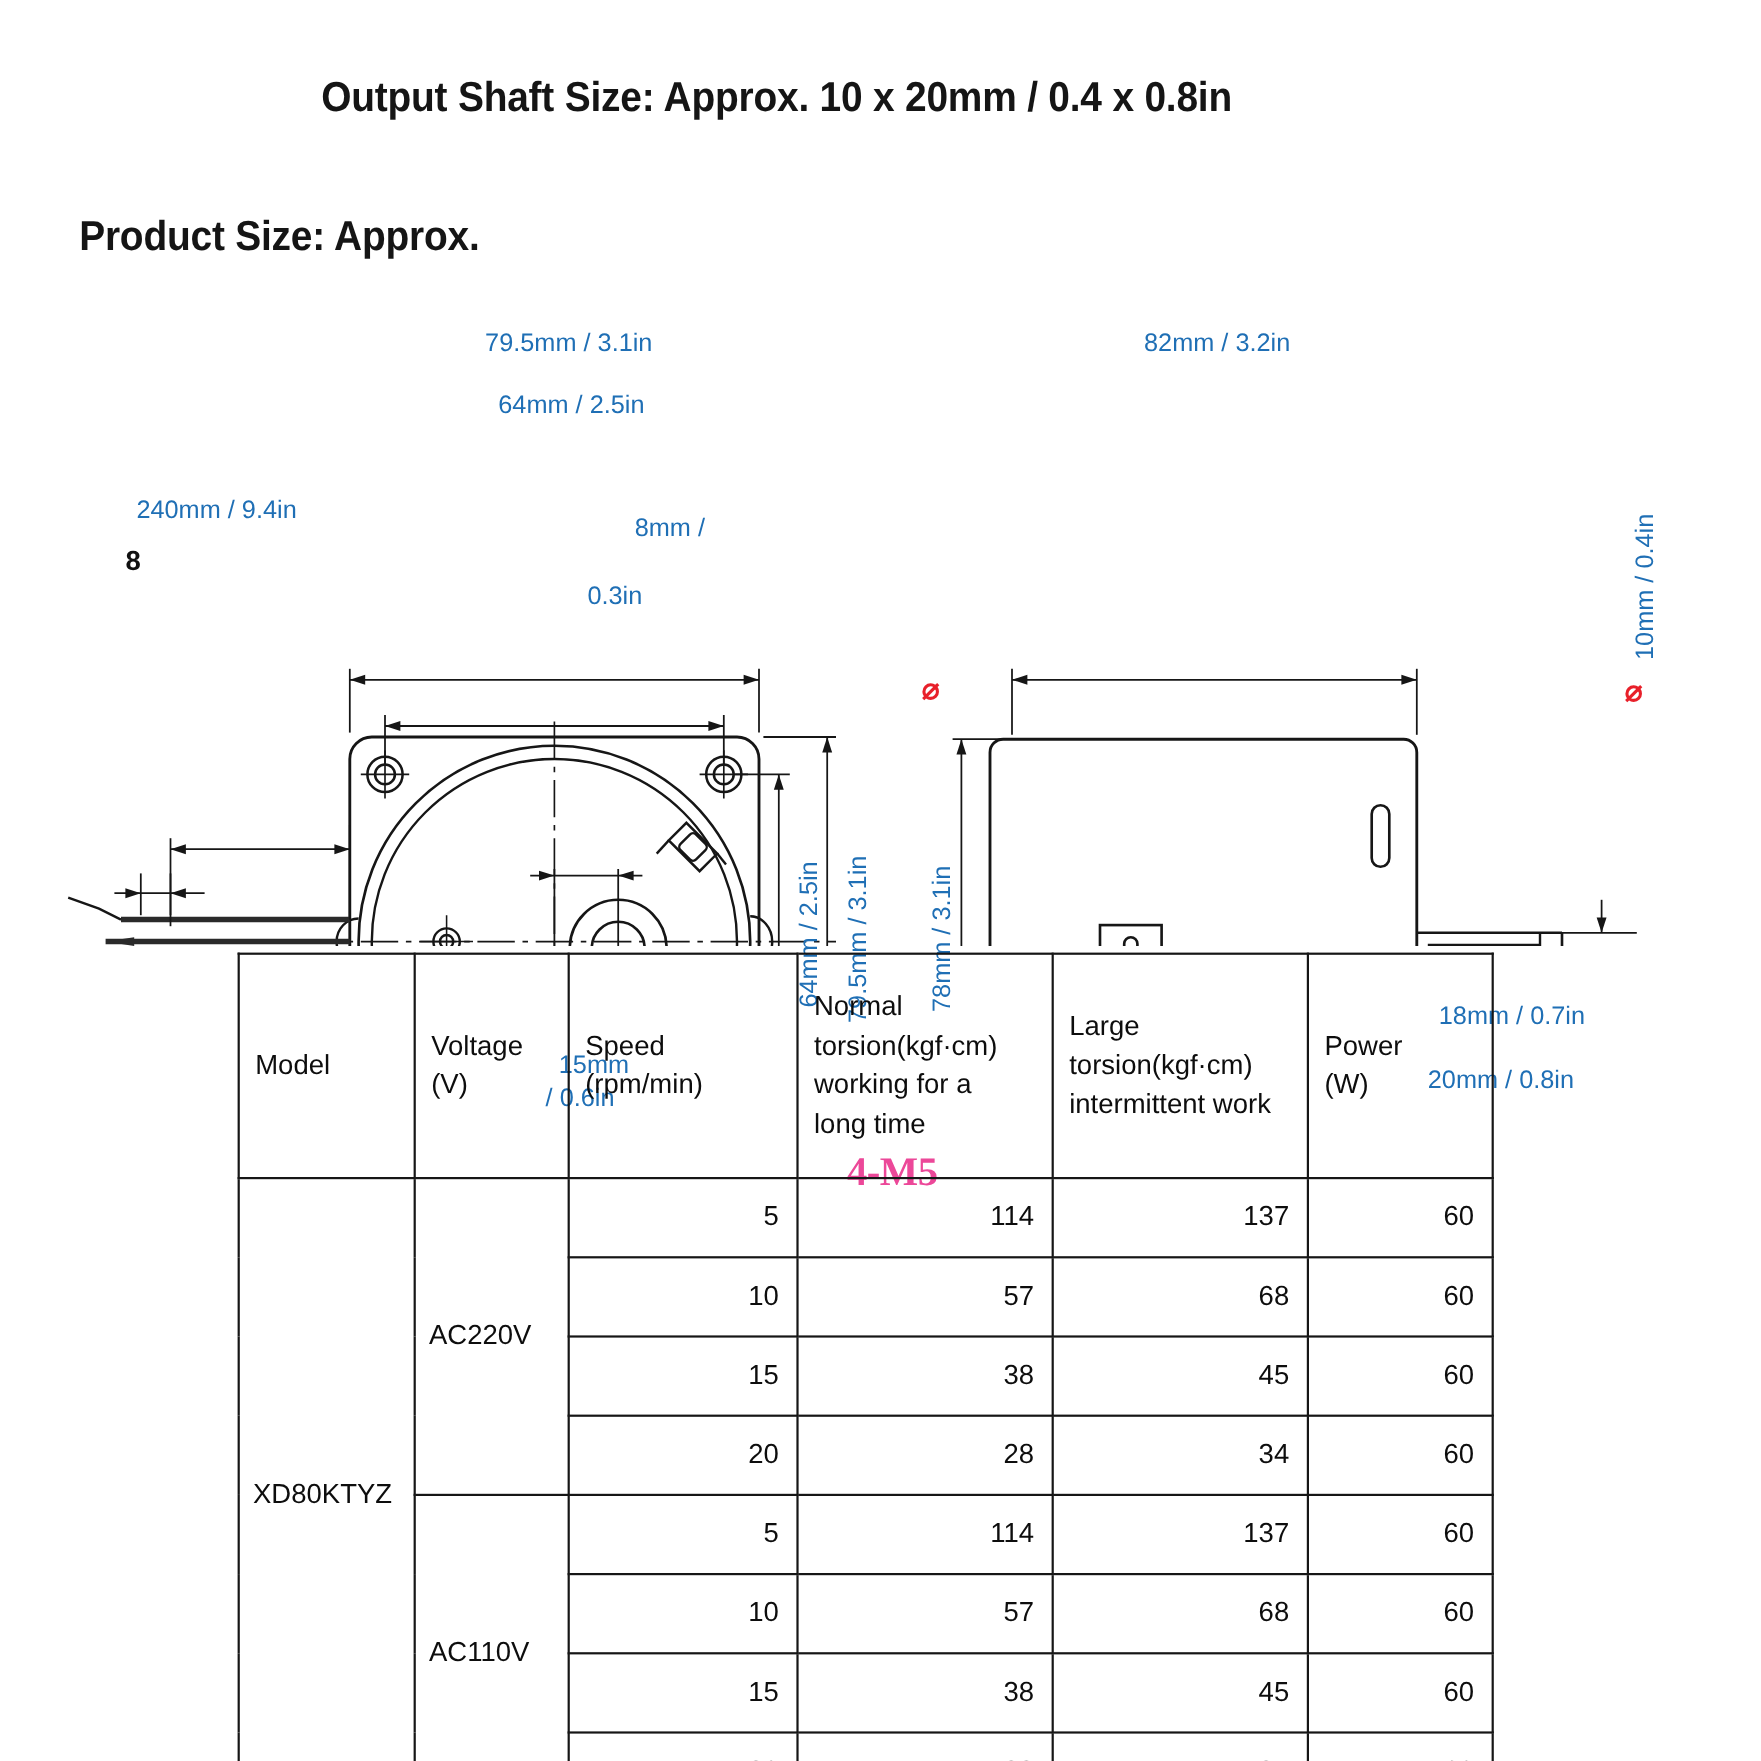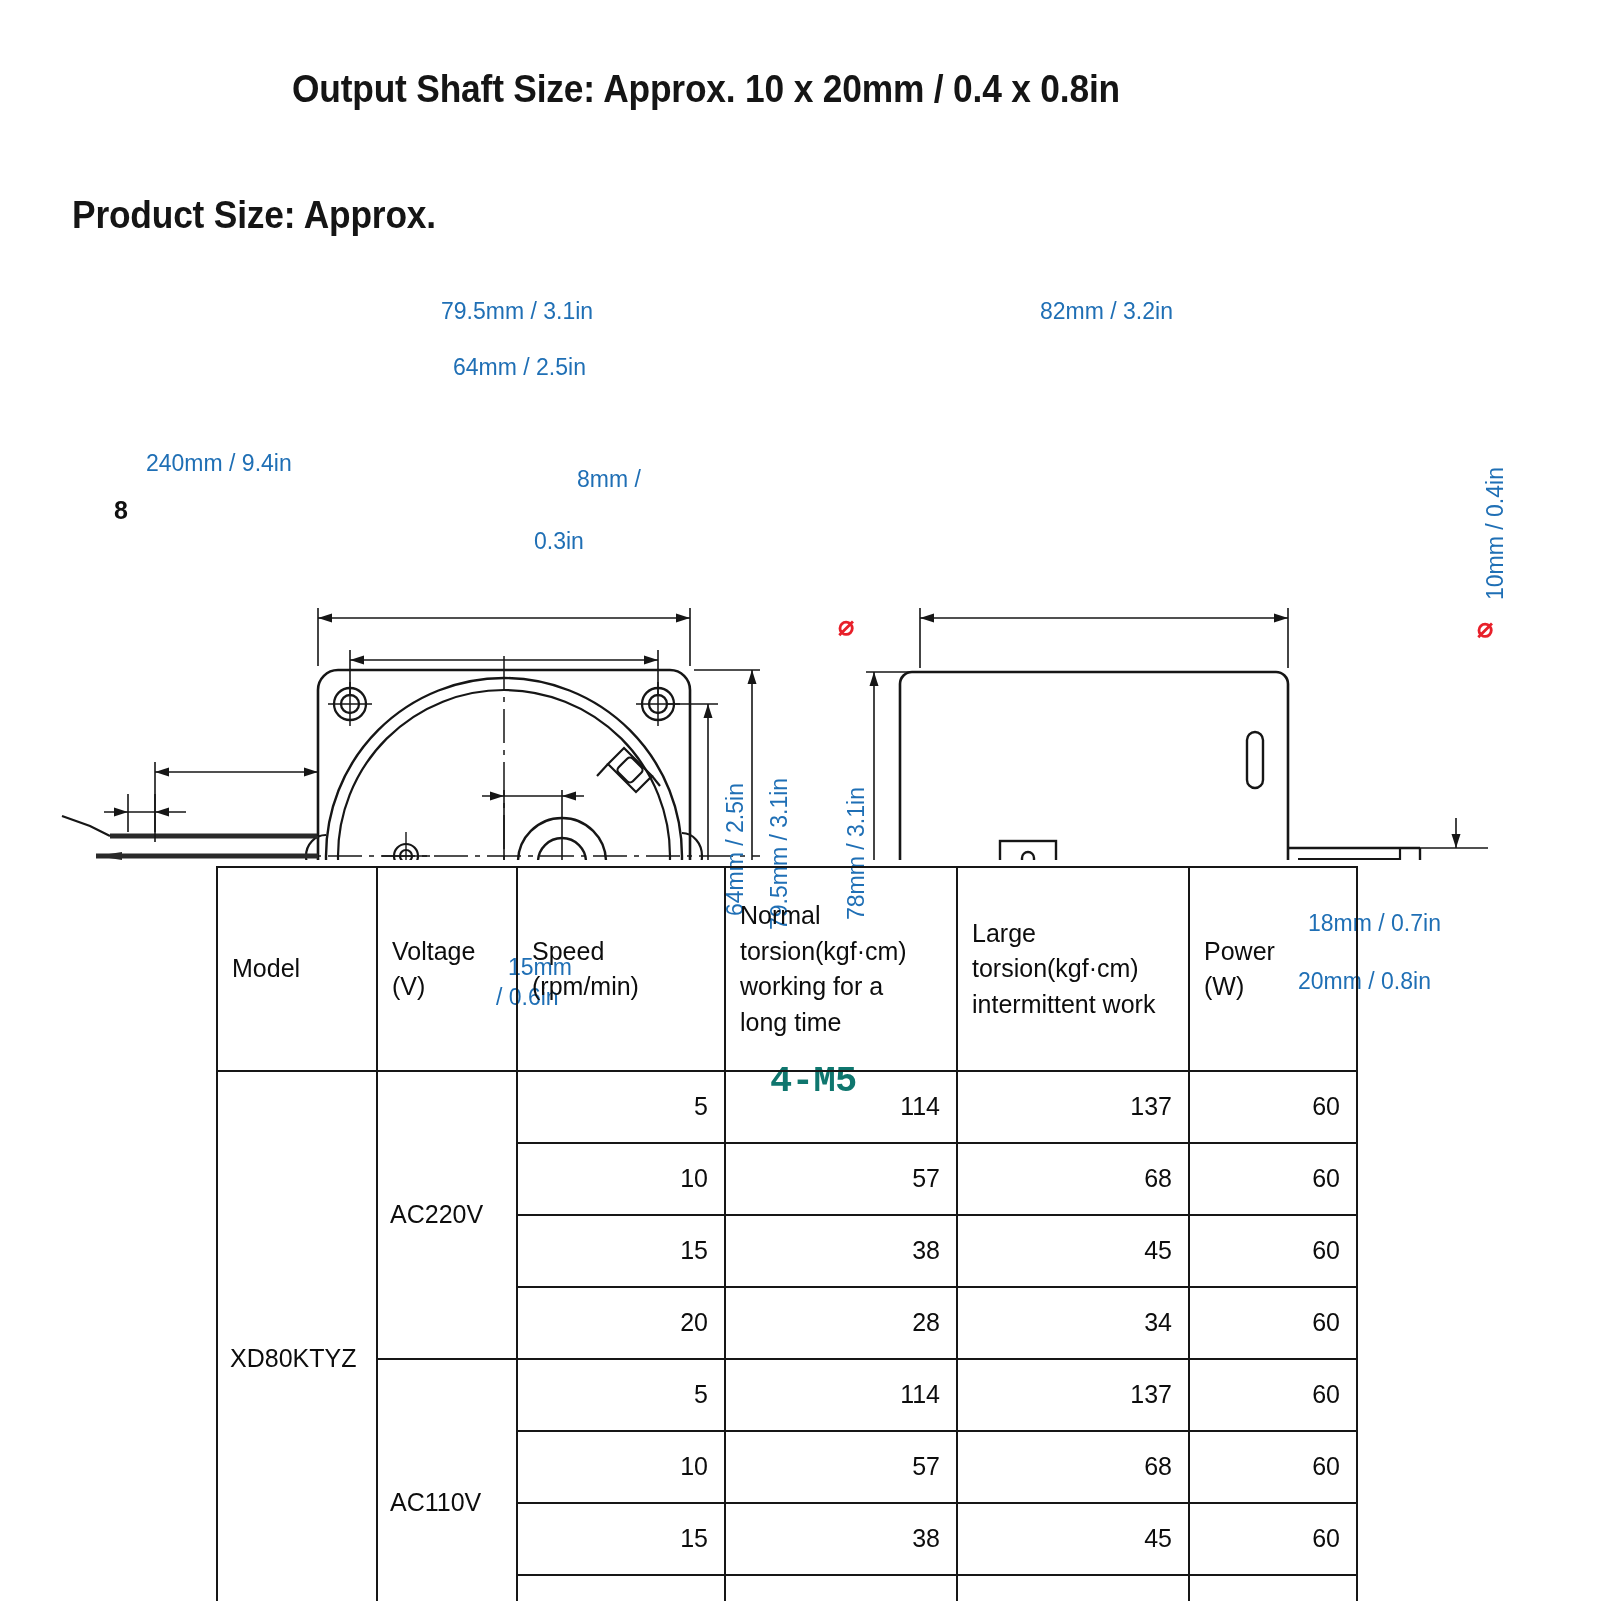--- a/index.html
+++ b/index.html
@@ -65,25 +65,25 @@
   .dia-sym {
     position: absolute;
     color: #e8202a;
     font-size: 27px;
     font-weight: bold;
     font-family: "Liberation Sans", sans-serif;
   }
   #label-4m5 {
     position: absolute;
     left: 770px;
-    top: 790px;
-    color: #0f766e;
+    top: 774px;
+    color: #ec4899;
     font-size: 37px;
     font-weight: bold;
-    font-family: Liberation Mono, monospace;
+    font-family: Liberation Serif, serif;
     letter-spacing: -0.5px;
   }
 
   
   #spec-table {
     position: absolute;
     left: 216px;
     top: 866px;
     width: 1140px;
     border-collapse: collapse;
@@ -346,21 +346,21 @@
   <div class="dim" style="left:534px; top:196px;margin-left:43px;">8mm /</div>
   <div class="dim" style="left:534px; top:226px;margin-top:32px;">0.3in</div>
 
   <div class="dim" style="left:508px; top:684px;">15mm</div>
   <div class="dim" style="left:496px; top:714px;">/ 0.6in</div>
 
   <div class="dim vert" style="left:722px; top:646px;">64mm / 2.5in</div>
 
   <div class="dim vert" style="left:766px; top:660px;">79.5mm / 3.1in</div>
 
-  <div class="dim" style="left:146px; top:180px;text-align:right;">240mm / 9.4in</div>
+  <div class="dim" style="left:124px; top:180px;text-align:right;">240mm / 9.4in</div>
 
   <div class="dim black" style="left:114px; top:226px;">8</div>
 
   <div class="dim" style="left:1040px; top:28px;">82mm / 3.2in</div>
 
   <div class="dim vert" style="left:843px; top:650px;">78mm / 3.1in</div>
   <div class="dia-sym" style="left:838px; top:340px;">⌀</div>
 
   <div class="dim vert" style="left:1482px; top:330px;">10mm / 0.4in</div>
   <div class="dia-sym" style="left:1477px; top:342px;">⌀</div>

